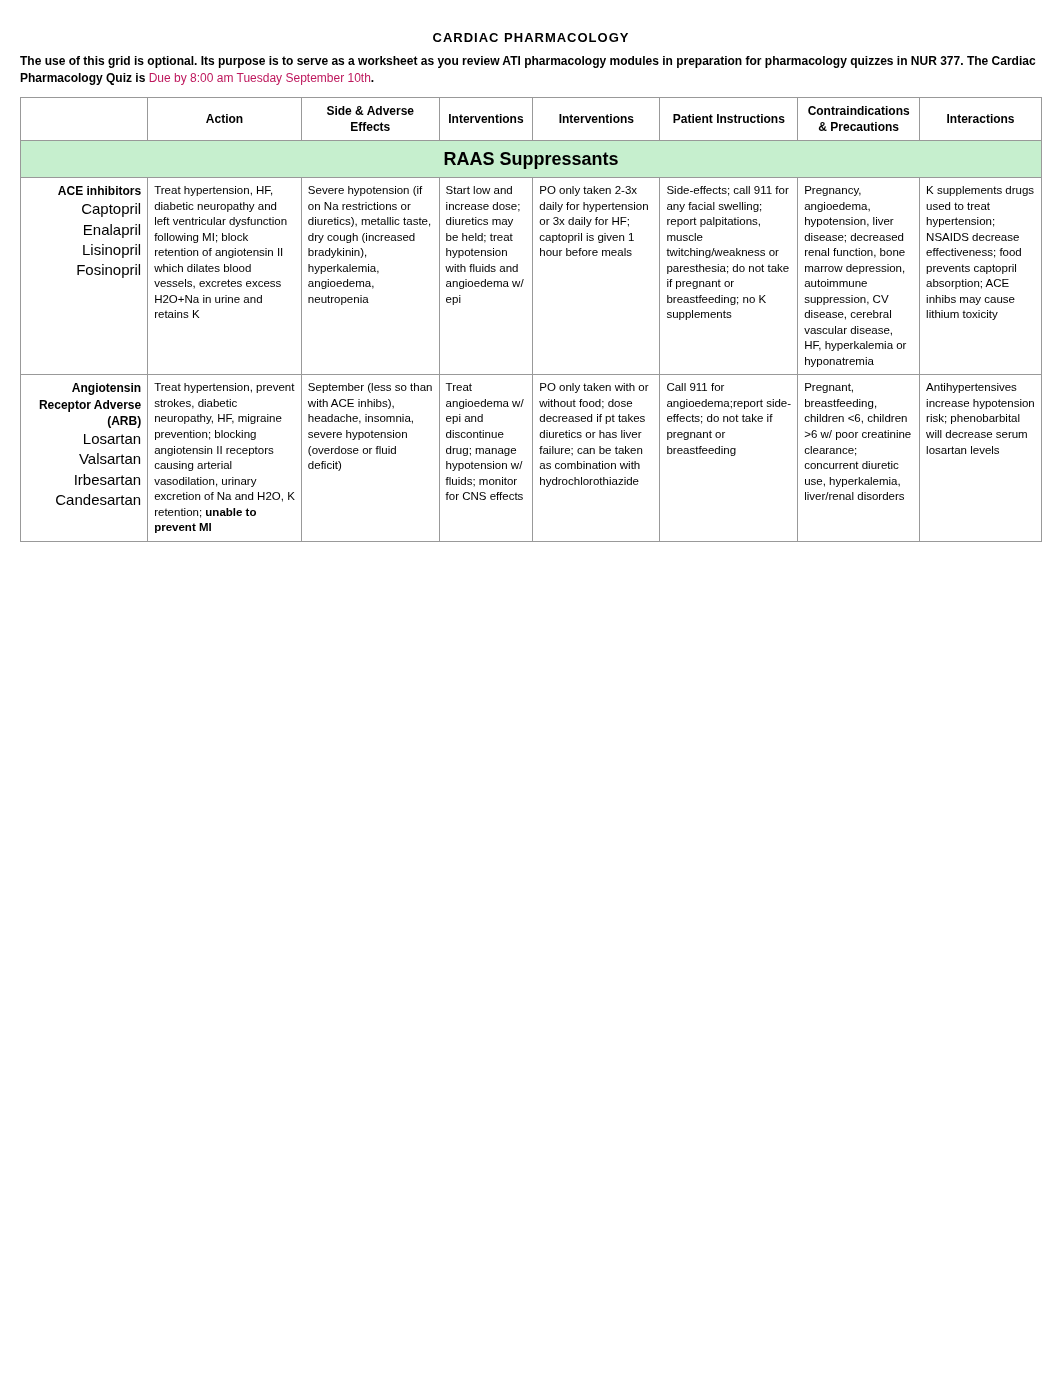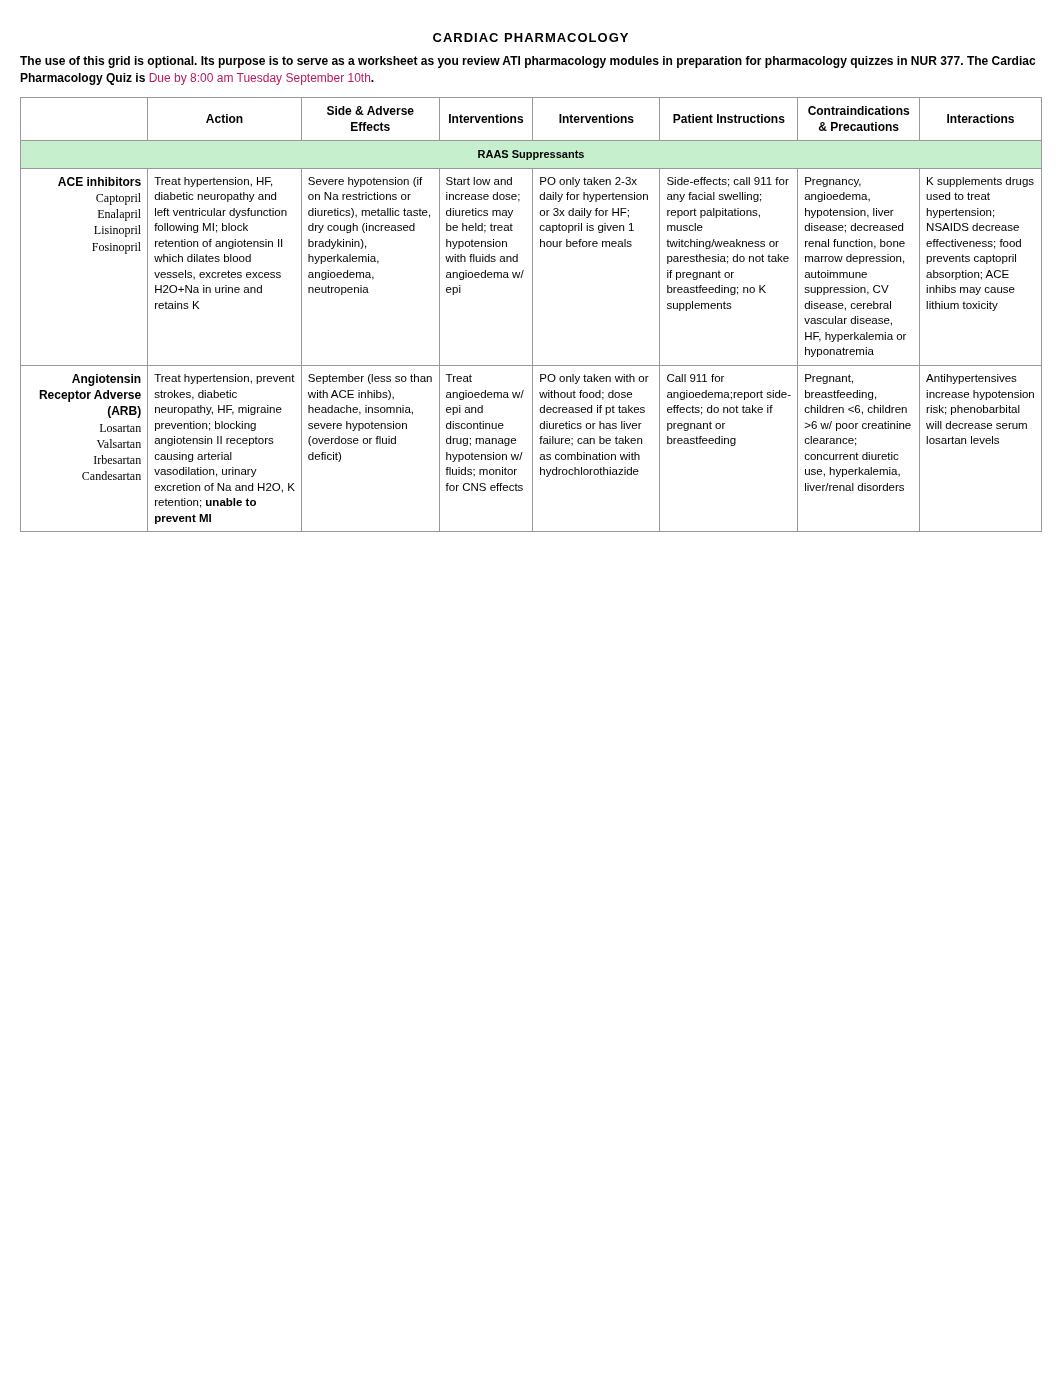--- a/index.html
+++ b/index.html
@@ -43,32 +43,31 @@
     thead th {
       background: #fff;
       font-weight: bold;
       font-size: 12px;
       vertical-align: middle;
     }
     .raas-header {
       background: #c6efce;
       text-align: center;
       font-weight: bold;
-      font-size: 11px;
+      font-size: 18px;
       padding: 6px;
     }
     .drug-name-cell {
       font-weight: bold;
       font-size: 12px;
       text-align: right;
     }
     .drug-subnames {
       font-weight: normal;
-      font-size: 12px;
-      font-family: Liberation Serif, serif;
+      font-size: 15px;
     }
     .col-action { width: 120px; }
     .col-action-data { width: 145px; }
     .col-se { width: 130px; }
     .col-int { width: 88px; border-radius: 10px; }
     .col-admin { width: 120px; }
     .col-pi { width: 130px; }
     .col-cp { width: 115px; text-align: center; }
     .col-interactions { width: 115px; text-align: center; }
   </style>

